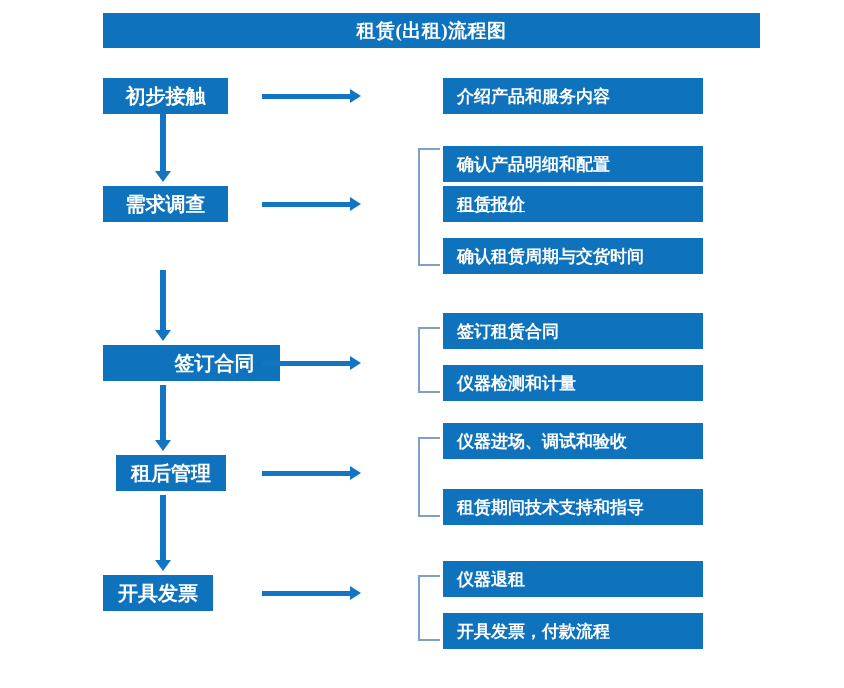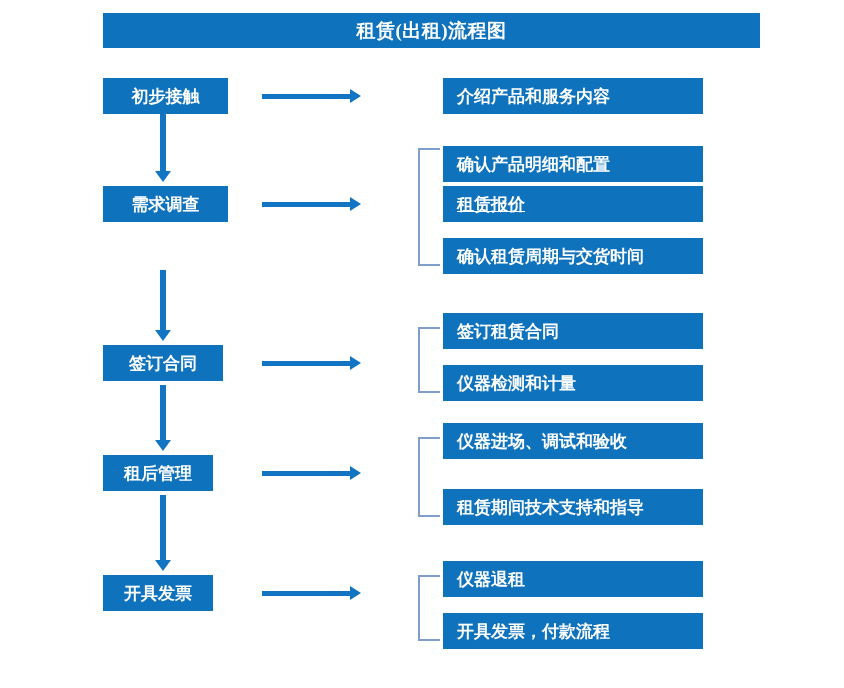--- a/index.html
+++ b/index.html
@@ -36,21 +36,21 @@
     justify-content: center;
     letter-spacing: 0.5px;
   }
 
   
   .stage-box {
     position: absolute;
     height: 36px;
     background: #0f72bd;
     color: #ffffff;
-    font-size: 17px;
+    font-size: 20px;
     font-weight: bold;
     display: flex;
     align-items: center;
     justify-content: center;
   }
 
   
   .detail-box {
     position: absolute;
     left: 443px;
@@ -145,33 +145,33 @@
         <div class="head" style="left: 88px;"></div>
       </div>
       <div class="v-arrow" style="left: 155px; top: 270px; height: 71px;">
         <div class="shaft" style="height: 60px;"></div>
         <div class="head" style="top: 60px;"></div>
       </div>
       <div class="bracket" style="left: 418px; top: 148px; height: 118px;"></div>
       <div class="detail-box" style="top: 134px; margin-top: 12px;">确认产品明细和配置</div>
       <div class="detail-box" style="top: 186px; text-decoration: underline;">租赁报价</div>
       <div class="detail-box" style="top: 238px;">确认租赁周期与交货时间</div>
-      <div class="stage-box" style="left: 103px; top: 345px; width: 120px;">签订合同</div>
+      <div class="stage-box" style="left: 103px; top: 345px; width: 131px; padding-left: 46px;">签订合同</div>
       <div class="h-arrow" style="left: 262px; top: 356px; width: 99px;">
         <div class="shaft" style="width: 88px;"></div>
         <div class="head" style="left: 88px;"></div>
       </div>
       <div class="v-arrow" style="left: 155px; top: 385px; height: 66px;">
         <div class="shaft" style="height: 55px;"></div>
         <div class="head" style="top: 55px;"></div>
       </div>
       <div class="bracket" style="left: 418px; top: 327px; height: 66px;"></div>
       <div class="detail-box" style="top: 313px;">签订租赁合同</div>
       <div class="detail-box" style="top: 365px;">仪器检测和计量</div>
-      <div class="stage-box" style="left: 103px; top: 455px; width: 110px;">租后管理</div>
+      <div class="stage-box" style="left: 116px; top: 455px; width: 110px;">租后管理</div>
       <div class="h-arrow" style="left: 262px; top: 466px; width: 99px;">
         <div class="shaft" style="width: 88px;"></div>
         <div class="head" style="left: 88px;"></div>
       </div>
       <div class="v-arrow" style="left: 155px; top: 495px; height: 76px;">
         <div class="shaft" style="height: 65px;"></div>
         <div class="head" style="top: 65px;"></div>
       </div>
       <div class="bracket" style="left: 418px; top: 437px; height: 80px;"></div>
       <div class="detail-box" style="top: 423px;">仪器进场、调试和验收</div>

